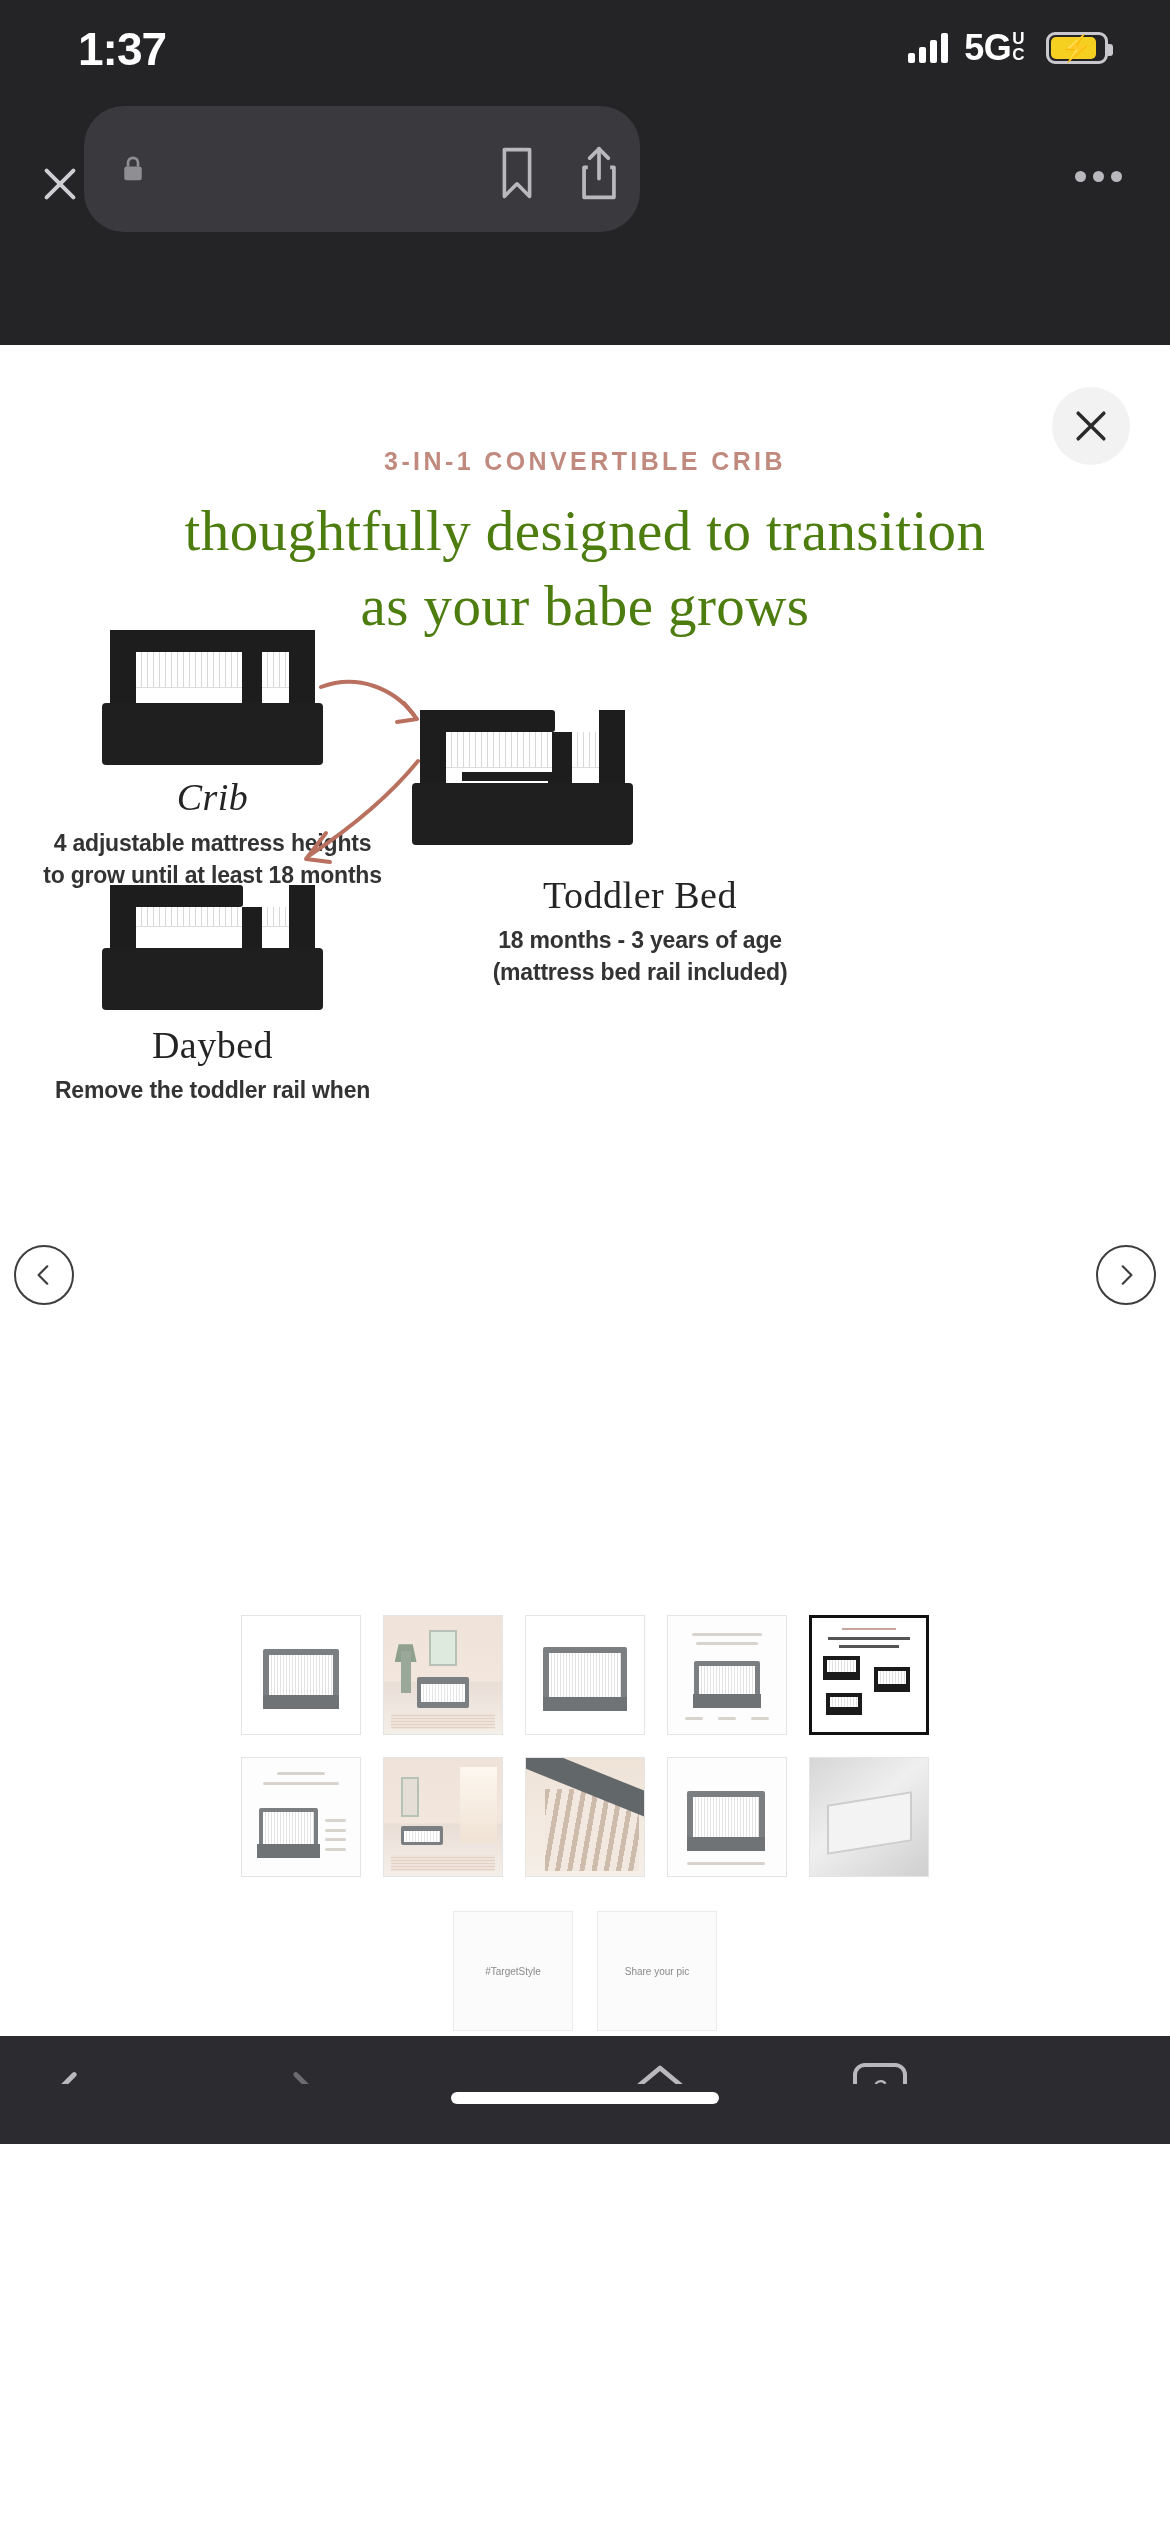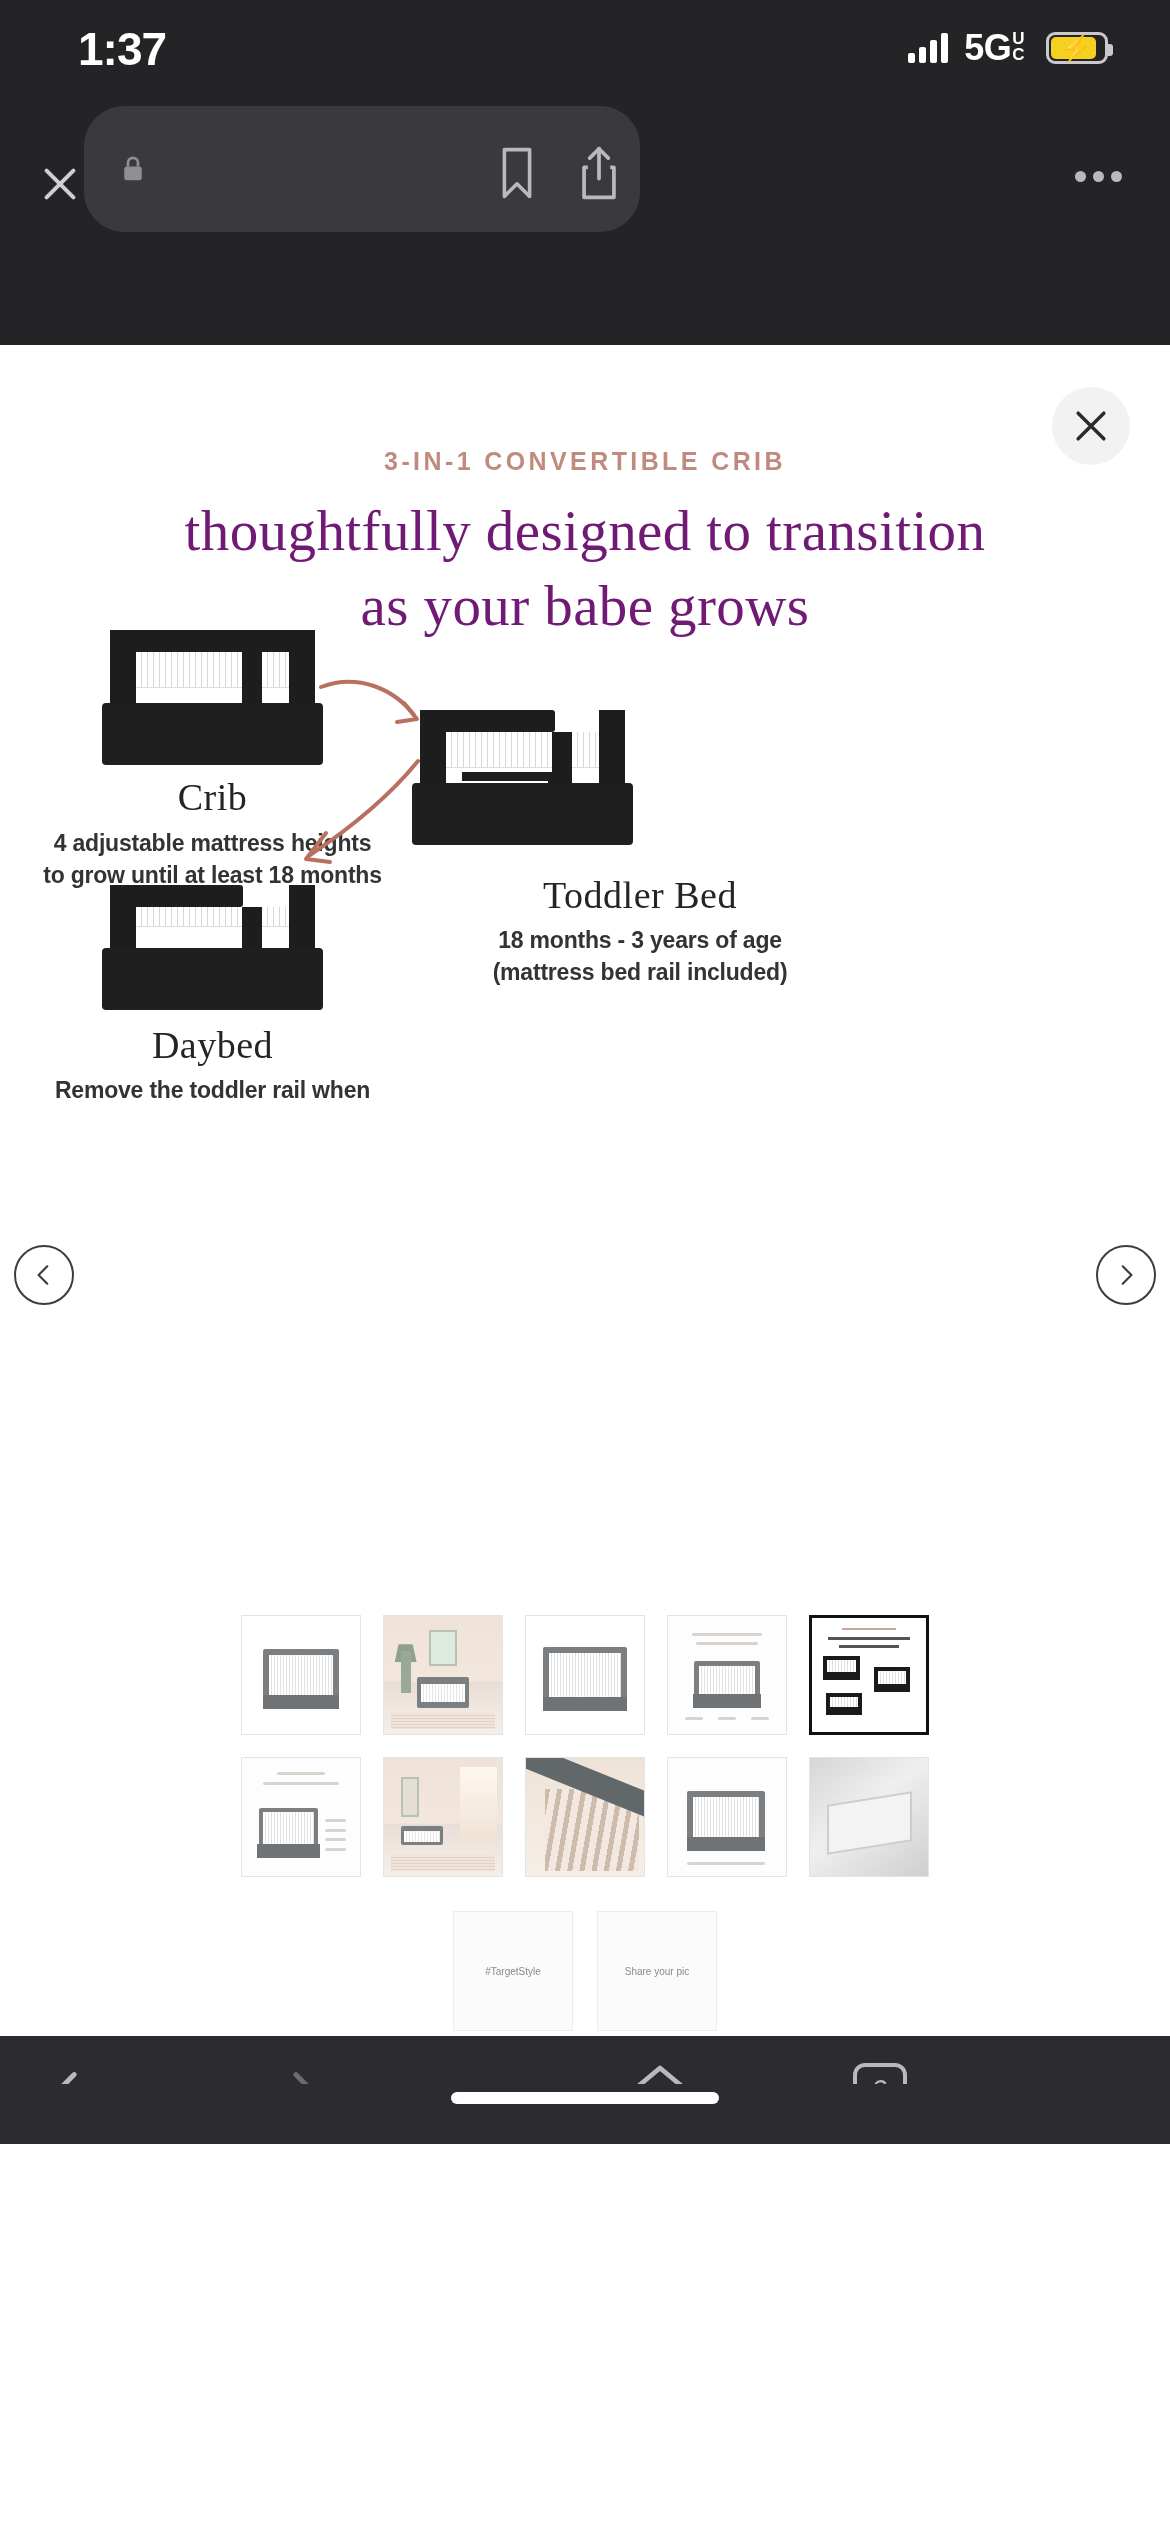--- a/index.html
+++ b/index.html
@@ -226,21 +226,21 @@
     font-size: 25px;
     letter-spacing: 3.4px;
     font-weight: bold;
     font-family: "Liberation Sans", sans-serif;
   }
   .headline {
     position: absolute;
     top: 148px;
     width: 100%;
     text-align: center;
-    color: #701a75;
+    color: #4d7c0f;
     font-size: 57px;
     line-height: 1.32;
     font-family: "Liberation Serif", serif;
     font-weight: normal;
     letter-spacing: 0.4px;
   }
 
   
   .crib { position: absolute; }
 
@@ -636,21 +636,21 @@
         <div class="crib-frame">
           <div class="crib-slats" style="left:26px; right:26px; top:22px; bottom:62px;"></div>
           <div class="crib-mattress" style="left:26px; right:26px; bottom:62px; height:16px;"></div>
           <div class="crib-top"></div>
           <div class="crib-left"></div>
           <div class="crib-right"></div>
           <div class="crib-mid" style="left:132px; bottom:62px;"></div>
           <div class="crib-base"></div>
         </div>
       </div>
-      <div class="label-title" style="left:0; width:425px; top:430px;">Crib</div>
+      <div class="label-title" style="left:0; width:425px; top:430px;font-style:italic;">Crib</div>
       <div class="label-sub" style="left:0; width:425px; top:483px;">
         <div>4 adjustable mattress heights</div>
         <div>to grow until at least 18 months</div>
       </div>
 
       <svg class="arrow-svg" style="left:318px; top:330px;" width="110" height="85" viewBox="0 0 110 85">
         <path d="M3 12 C40 -2 76 14 96 40" stroke="#b9705f" stroke-width="4" fill="none" stroke-linecap="round"></path>
         <path d="M86 28 L99 44 L79 47" stroke="#b9705f" stroke-width="4" fill="none" stroke-linecap="round" stroke-linejoin="round"></path>
       </svg>
 

